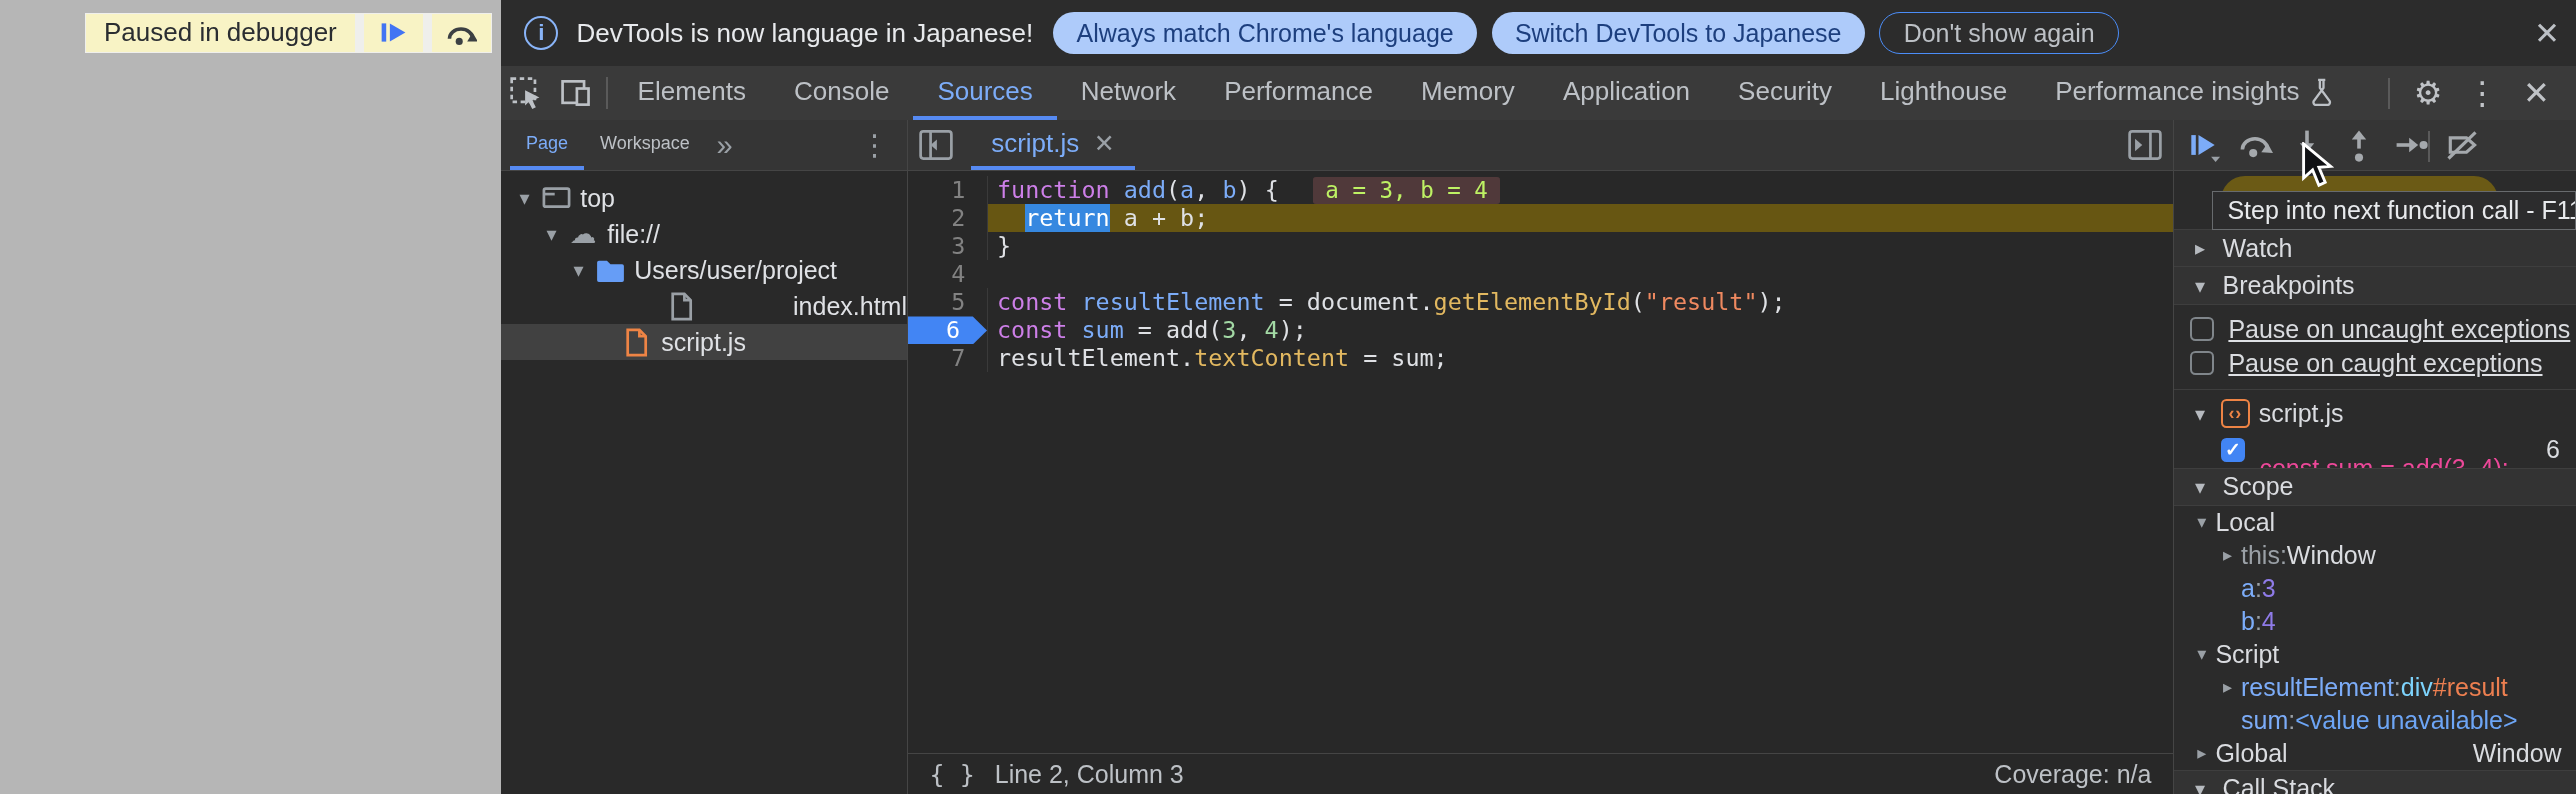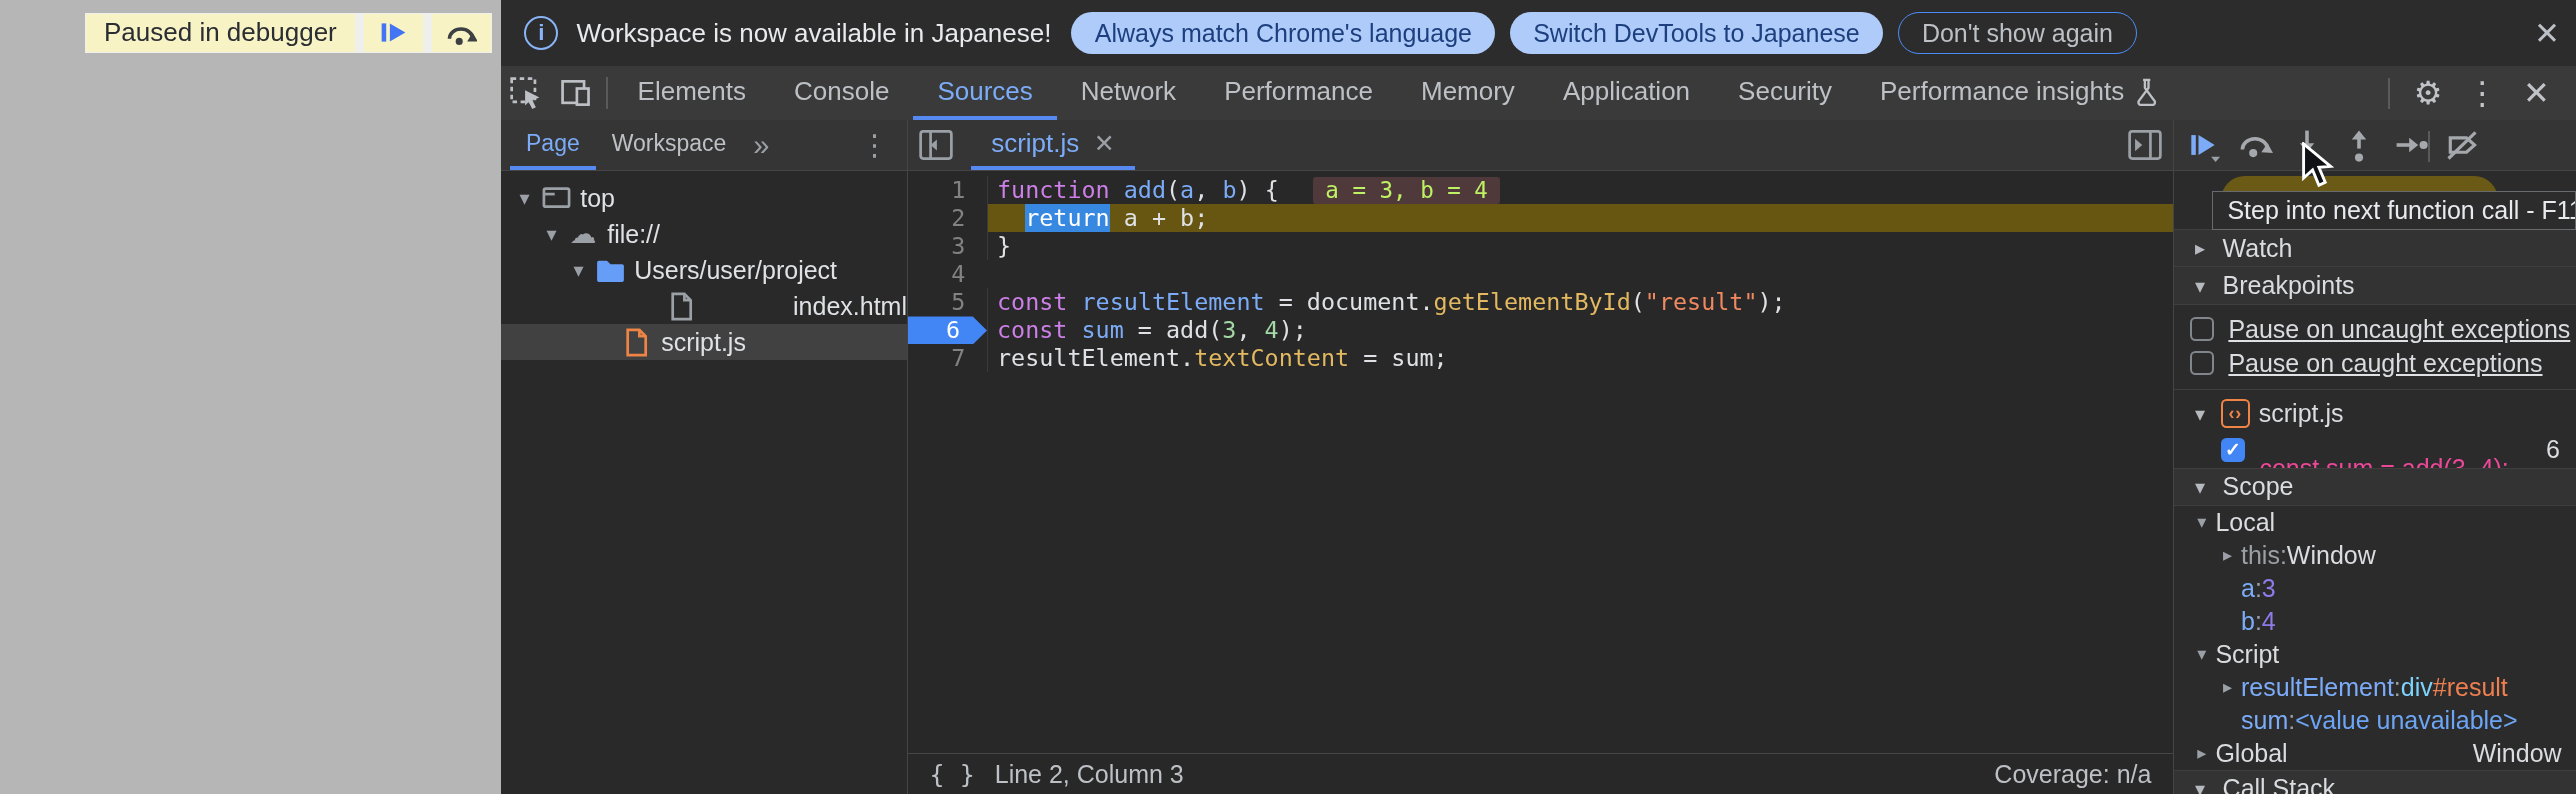--- a/index.html
+++ b/index.html
@@ -37,21 +37,21 @@
   .main-tab.active { color:#7cacf8; border-bottom-color:#568af2; }
   #tabbar-right { margin-left:auto; display:flex; align-items:center; padding-right:16px; gap:7.2px; }
   .tb-glyph { font-size:32px; color:#c0c3c7; width:47px; text-align:center; cursor:pointer; }
 
   
   #content { position:absolute; top:120px; left:0; right:0; bottom:0; display:flex; }
 
   
   #navigator { width:407px; border-right:1.8px solid #454545; display:flex; flex-direction:column; background:#292929; }
   #nav-tabs { height:51px; background:#353535; border-bottom:1.8px solid #454545; display:flex; align-items:stretch; padding-left:9px; }
-  .nav-tab { display:flex; align-items:center; padding:0 16px; font-size:23px; color:#bdc1c6;
+  .nav-tab { display:flex; align-items:center; padding:0 16px; font-size:18px; color:#bdc1c6;
     border-bottom:4.5px solid transparent; cursor:pointer; }
   .nav-tab.active { color:#7cacf8; border-bottom-color:#568af2; }
   .nav-more { display:flex; align-items:center; font-size:29px; color:#9aa0a6; padding:0 10.8px; cursor:pointer; }
   #nav-kebab { margin-left:auto; display:flex; align-items:center; font-size:29px; color:#9aa0a6; padding:0 18px; cursor:pointer; }
   #file-tree { padding-top:9px; }
   .tree-row { height:36px; display:flex; align-items:center; font-size:25px; color:#dfe1e5; cursor:pointer; white-space:nowrap; }
   .tree-row.selected { background:#414141; }
   .tree-arrow { width:29px; text-align:center; color:#9aa0a6; font-size:20px; flex:none; }
   .tree-ic { width:34px; display:flex; justify-content:center; align-items:center; flex:none; margin-right:7.2px; }
 
@@ -141,21 +141,21 @@
     </div>
   </div>
 </div>
 
 <div id="devtools">
 
   <div id="notif">
     <div id="info-icon">
         <span>i</span>
       </div>
-    <div id="notif-msg">Workspace is now available in Japanese!</div>
+    <div id="notif-msg">DevTools is now language in Japanese!</div>
     <button class="pill">Always match Chrome's language</button>
     <button class="pill">Switch DevTools to Japanese</button>
     <button class="pill ghost">Don't show again</button>
     <div id="notif-close">✕</div>
   </div>
 
   <div id="tabbar">
     <div class="tb-icon">
       <span>
         <svg width="34" height="34" viewBox="0 0 38 38">
@@ -192,20 +192,23 @@
         <div class="main-tab">
           <span>Memory</span>
         </div>
         <div class="main-tab">
           <span>Application</span>
         </div>
         <div class="main-tab">
           <span>Security</span>
         </div>
         <div class="main-tab">
+          <span>Lighthouse</span>
+        </div>
+        <div class="main-tab">
           <span>Performance insights</span>
           <span class="flask-ic">
             <svg width="23.4" height="29" viewBox="0 0 26 32">
               <path d="M9 3 h8 M11 3 v9 L22 27 a3 3 0 0 1 -2.6 4 H6.6 A3 3 0 0 1 4 27 L15 12 V3" fill="none" stroke="#bdc1c6" stroke-width="2.6"></path>
             </svg>
           </span>
         </div>
       </div>
     <div id="tabbar-right">
       <div class="vdiv" style="height:31px;margin:0 7.2px;"></div>

